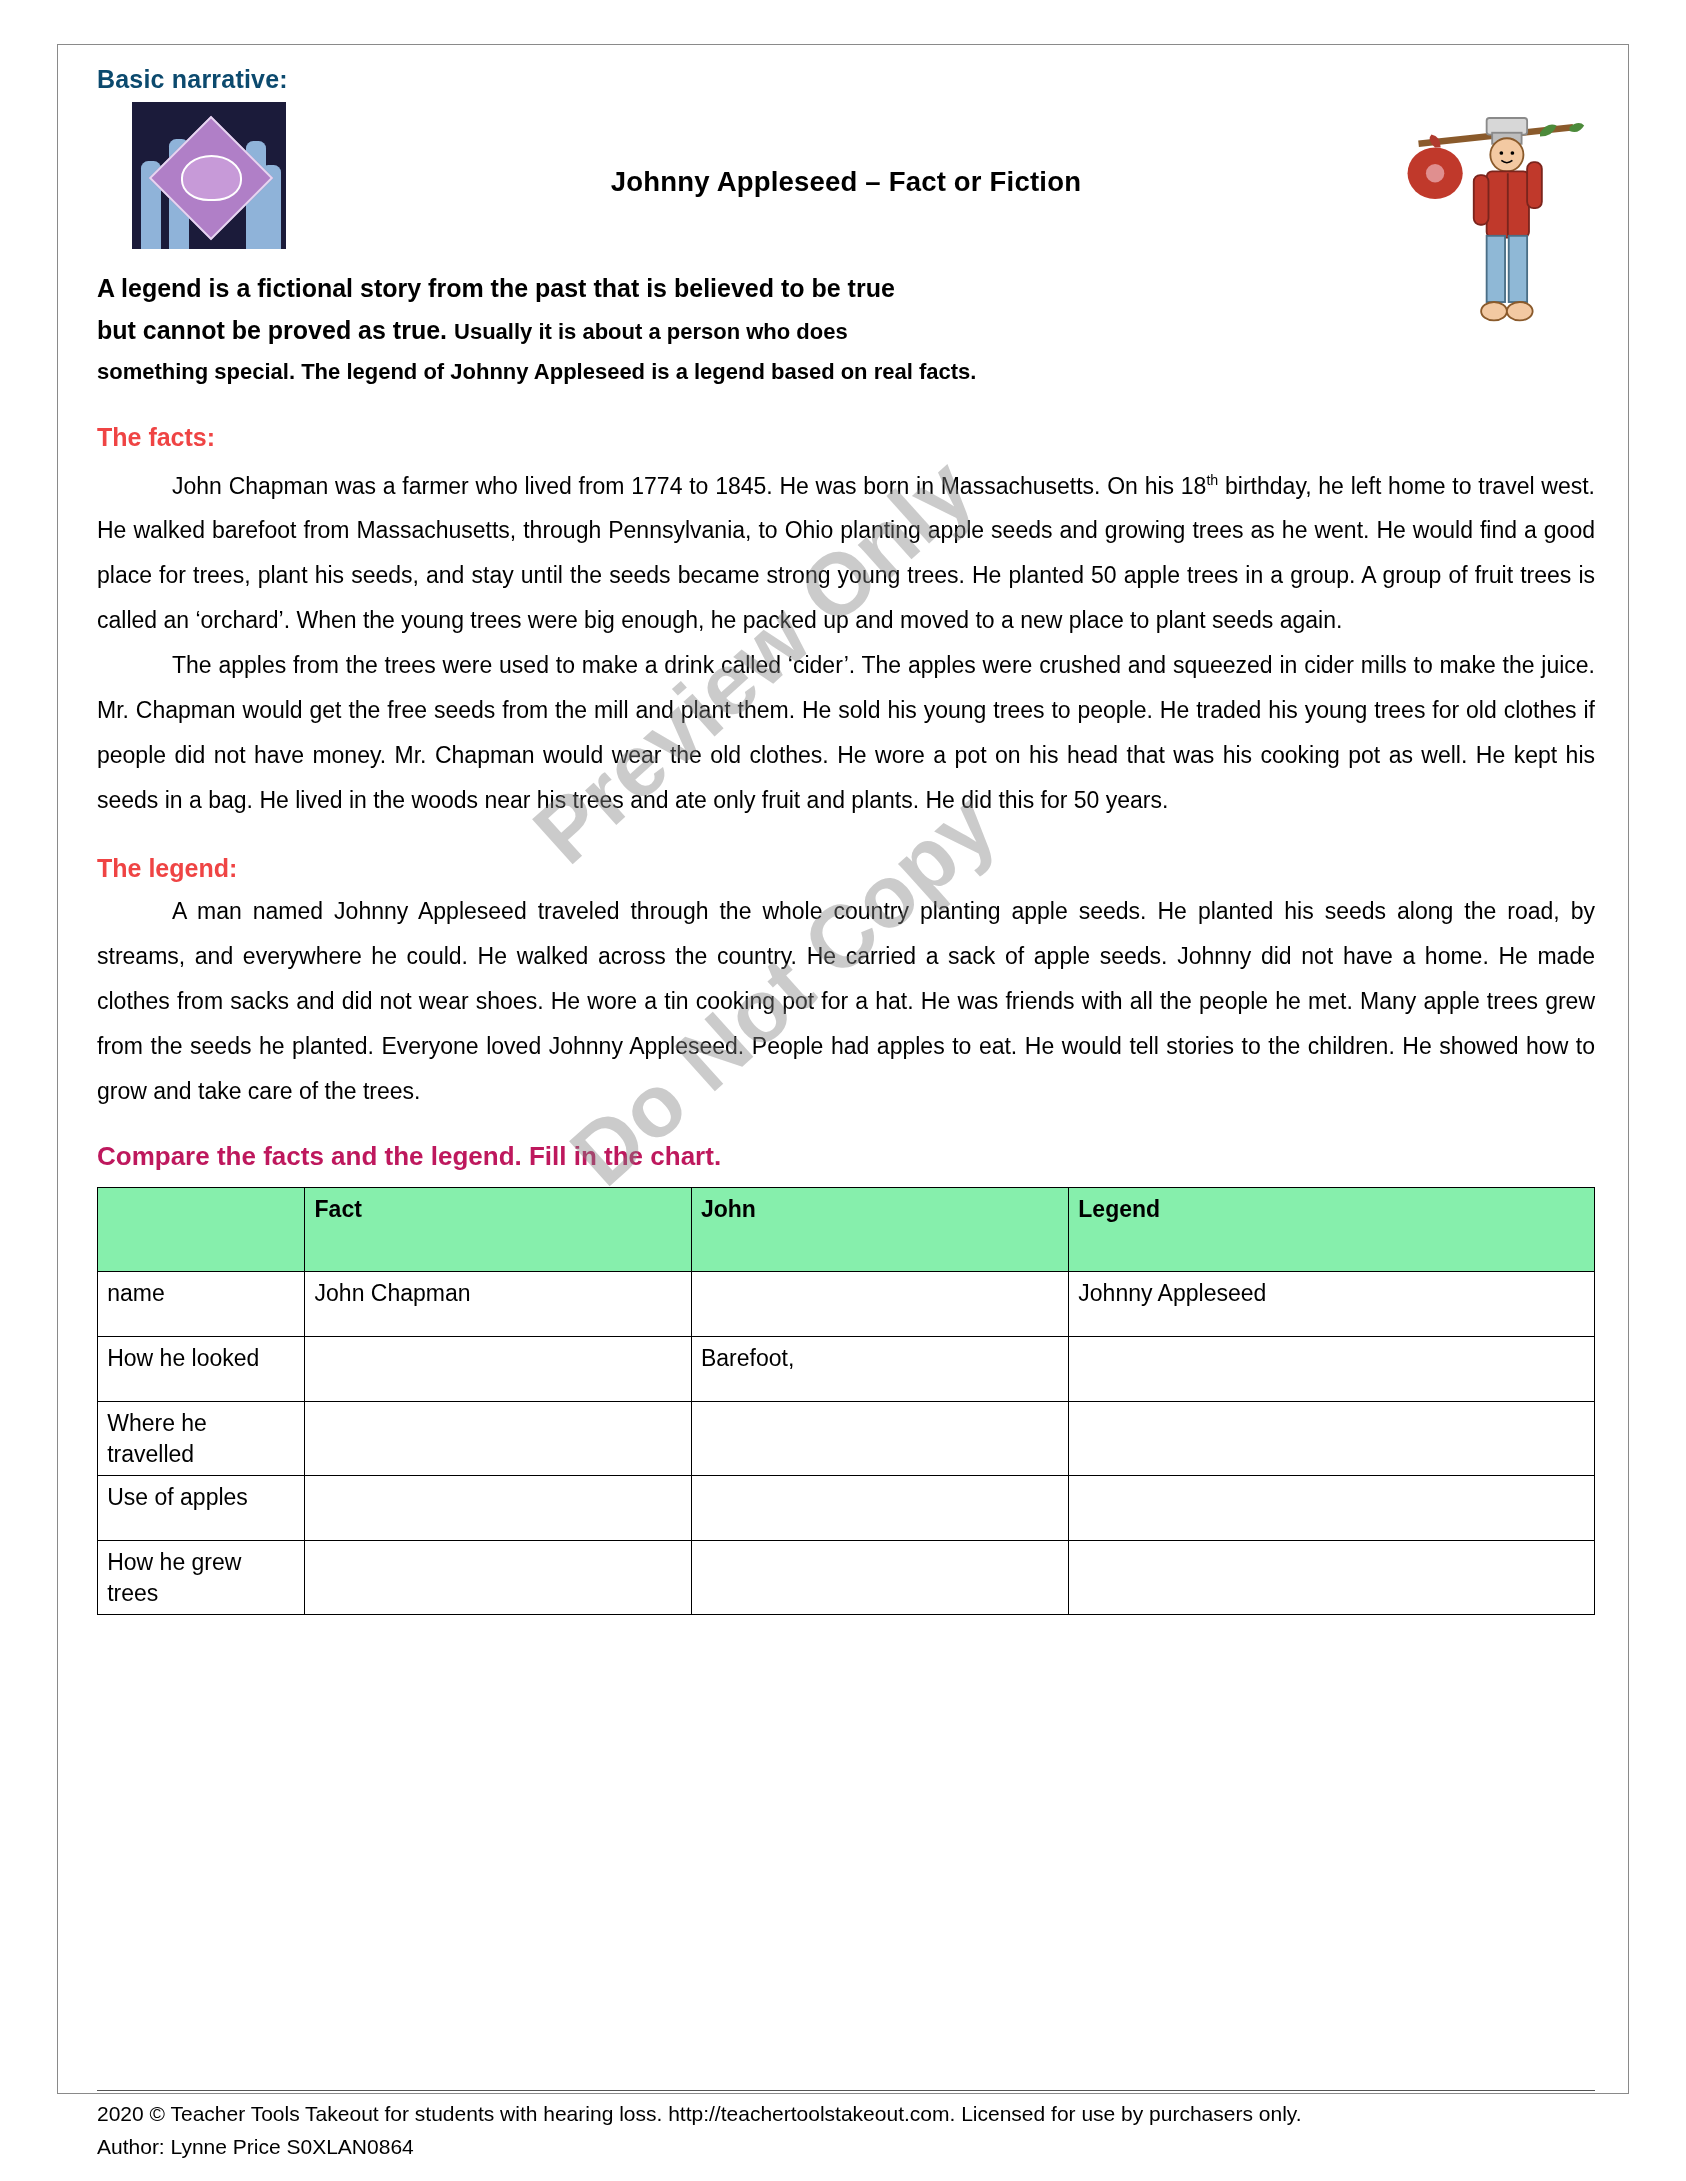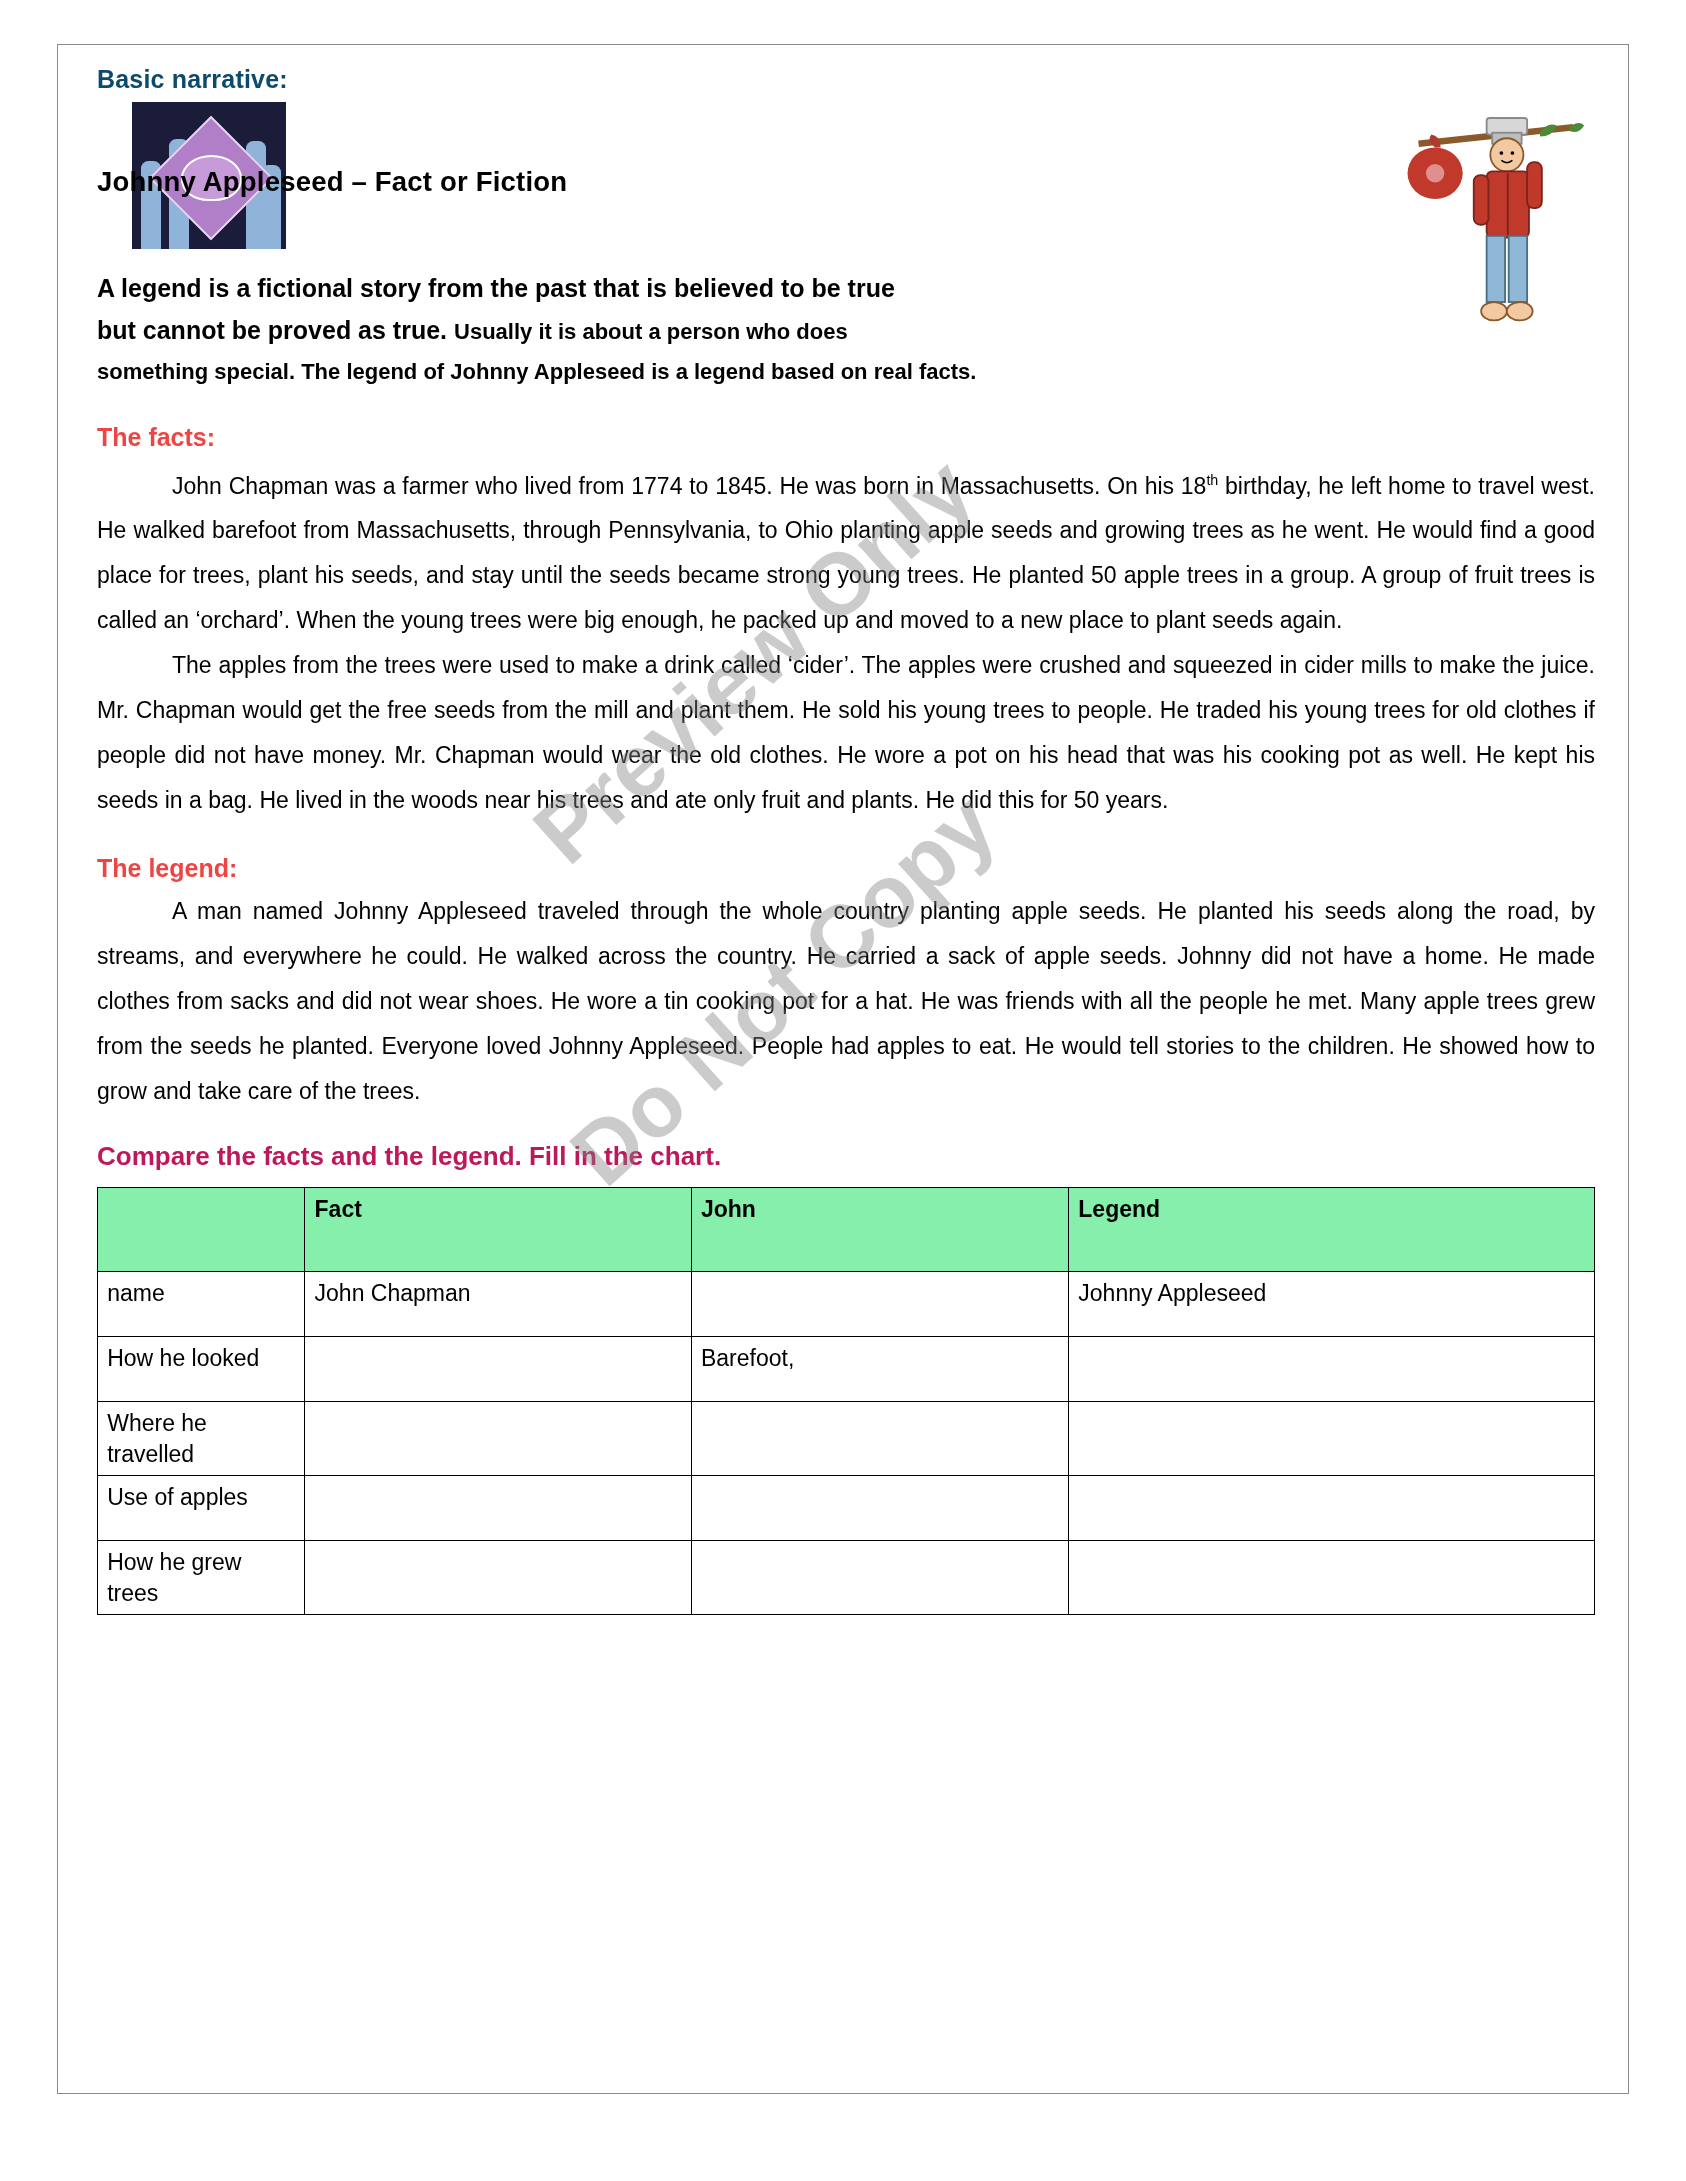--- a/index.html
+++ b/index.html
@@ -80,20 +80,21 @@
     margin-top: -21px;
     border: 2.8px solid #ffffff;
     border-radius: 50% 50% 45% 45%;
     background: #c79ad8;
   }
   .doc-title {
     position: absolute;
     left: 0;
     right: 0;
     top: 101px;
+    text-align: center;
     font-size: 27.5px;
     font-weight: bold;
     letter-spacing: 0.2px;
   }
   .johnny {
     position: absolute;
     right: 9.2px;
     top: 42px;
     width: 184px;
     height: 230px;
@@ -301,20 +302,24 @@
       </tr>
       <tr>
         <td class="rowlabel">How he grew trees</td>
         <td class="c1"></td>
         <td class="c2"></td>
         <td></td>
       </tr>
     </tbody>
       </table>
 
+    <div class="footer">
+      <div class="footer-top">2020 © Teacher Tools Takeout for students with hearing loss. http://teachertoolstakeout.com. Licensed for use by purchasers only.</div>
+      <div>Author: Lynne Price  S0XLAN0864</div>
+    </div>
 
   </div>
 </div>
 
 <div class="watermark">
   <div class="wm-text wm1">Preview Only</div>
   <div class="wm-text wm2">Do Not Copy</div>
 </div>
 
 

